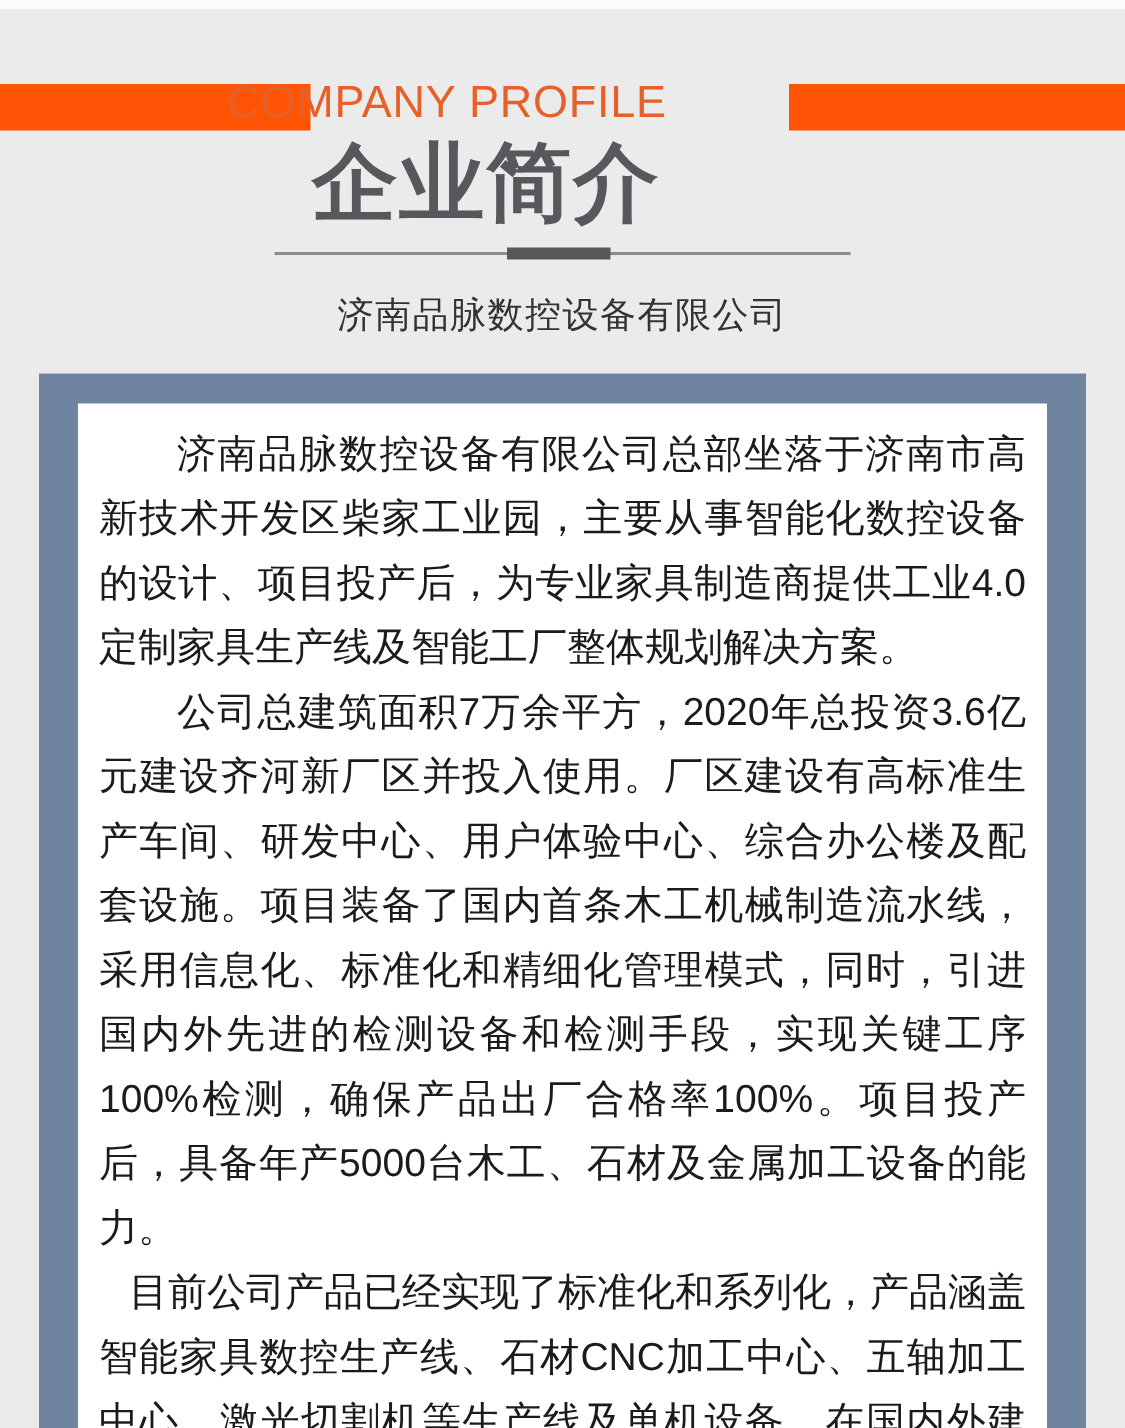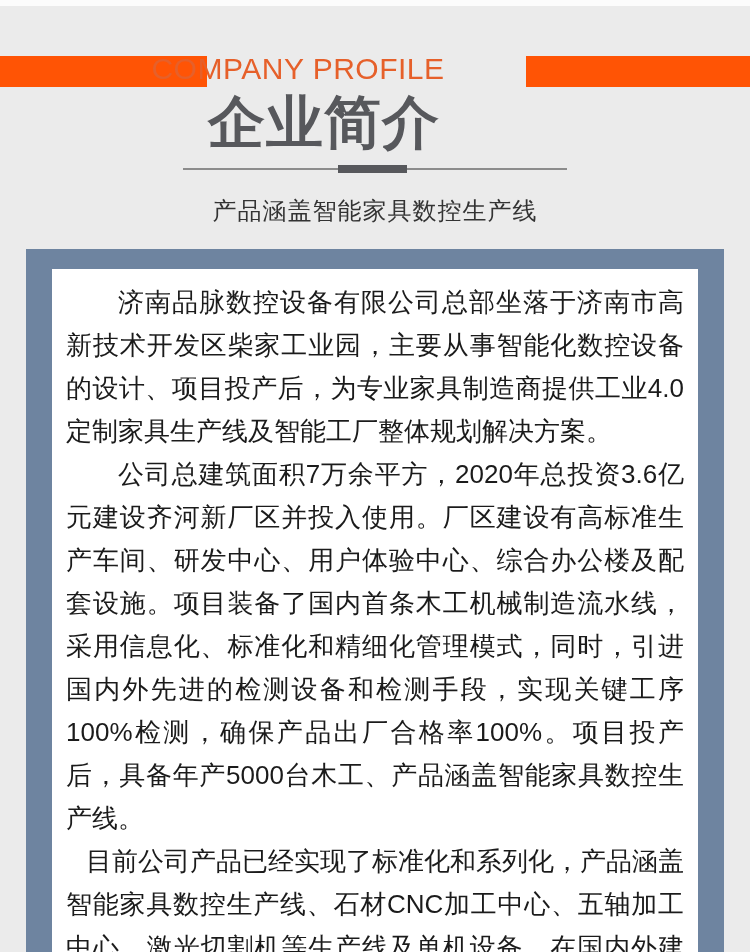--- a/index.html
+++ b/index.html
@@ -111,23 +111,23 @@
   <div class="accent-bar left"></div>
   <div class="accent-bar right"></div>
 
   <div class="en-title">COMPANY PROFILE</div>
 
   <div class="zh-title">企业简介</div>
 
   <div class="divider-line"></div>
   <div class="divider-dash"></div>
 
-  <div class="company-name">产品涵盖智能家具数控生产线</div>
+  <div class="company-name">济南品脉数控设备有限公司</div>
 
   <div class="profile-frame">
     <div class="profile-text">
       <p class="indent-2">济南品脉数控设备有限公司总部坐落于济南市高新技术开发区柴家工业园，主要从事智能化数控设备的设计、项目投产后，为专业家具制造商提供工业4.0定制家具生产线及智能工厂整体规划解决方案。</p>
-      <p class="indent-2">公司总建筑面积7万余平方，2020年总投资3.6亿元建设齐河新厂区并投入使用。厂区建设有高标准生产车间、研发中心、用户体验中心、综合办公楼及配套设施。项目装备了国内首条木工机械制造流水线，采用信息化、标准化和精细化管理模式，同时，引进国内外先进的检测设备和检测手段，实现关键工序100%检测，确保产品出厂合格率100%。项目投产后，具备年产5000台木工、产品涵盖智能家具数控生产线。</p>
+      <p class="indent-2">公司总建筑面积7万余平方，2020年总投资3.6亿元建设齐河新厂区并投入使用。厂区建设有高标准生产车间、研发中心、用户体验中心、综合办公楼及配套设施。项目装备了国内首条木工机械制造流水线，采用信息化、标准化和精细化管理模式，同时，引进国内外先进的检测设备和检测手段，实现关键工序100%检测，确保产品出厂合格率100%。项目投产后，具备年产5000台木工、石材及金属加工设备的能力。</p>
       <p class="indent-1">目前公司产品已经实现了标准化和系列化，产品涵盖智能家具数控生产线、石材CNC加工中心、五轴加工中心、激光切割机等生产线及单机设备。在国内外建立了完善的销售及售后网络，产品已出口世界三十多个国家和地区。</p>
     </div>
   </div>
 
 </div>
 
 </body></html>

